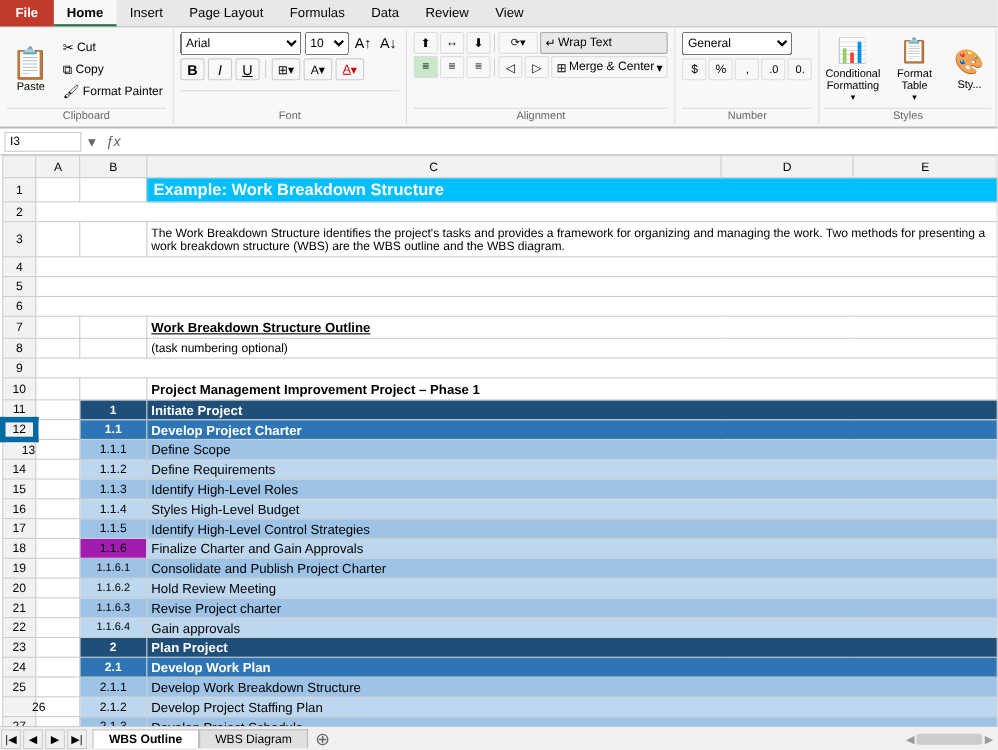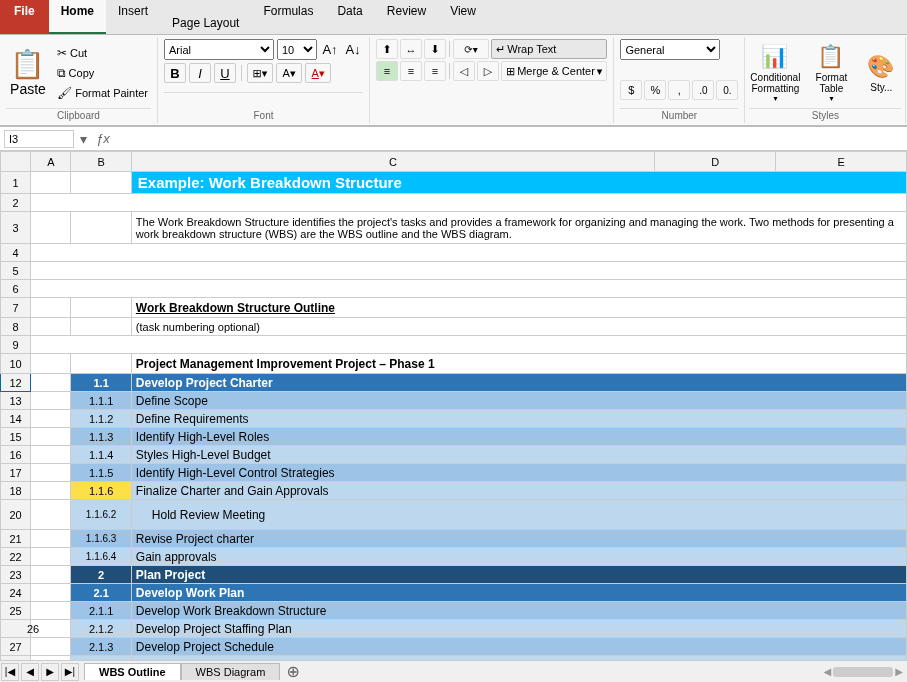--- a/index.html
+++ b/index.html
@@ -5,34 +5,34 @@
     * { box-sizing: border-box; margin: 0; padding: 0; }
     body { font-family: Arial, sans-serif; font-size: 12px; background: #f0f0f0; overflow: hidden; }
   </style>
 </head>
 <body>
 
 <div style="display:flex; background:#e8e8e8; border-bottom:1px solid #bbb;">
   <div style="background:#c0392b; color:white; padding:4px 14px; font-size:12px; font-weight:bold; cursor:pointer;">File</div>
   <div style="padding:4px 12px; font-size:12px; background:#f8f8f8; border-bottom:2px solid #217346; font-weight:bold; cursor:pointer;">Home</div>
   <div style="padding:4px 12px; font-size:12px; cursor:pointer;">Insert</div>
-  <div style="padding:4px 12px; font-size:12px; cursor:pointer;margin-top:12px;">Page Layout</div>
+  <div style="padding:4px 12px; font-size:12px; cursor:pointer;">Page Layout</div>
   <div style="padding:4px 12px; font-size:12px; cursor:pointer;">Formulas</div>
   <div style="padding:4px 12px; font-size:12px; cursor:pointer;">Data</div>
   <div style="padding:4px 12px; font-size:12px; cursor:pointer;">Review</div>
   <div style="padding:4px 12px; font-size:12px; cursor:pointer;">View</div>
 </div>
 
 <div style="background:#f8f8f8; border-bottom:2px solid #bbb; height:92px; display:flex; align-items:stretch; padding:2px 0;">
 
   <div style="display:flex; flex-direction:column; border-right:1px solid #ddd; padding:2px 6px; min-width:80px;">
     <div style="display:flex; flex:1; gap:4px;">
       <div style="display:flex; flex-direction:column; align-items:center; justify-content:center; width:44px; cursor:pointer; padding:2px; border-radius:3px;">
         <div style="font-size:28px;">📋</div>
-        <div style="font-size:14px;">Paste</div>
+        <div style="font-size:10px;">Paste</div>
       </div>
       <div style="display:flex; flex-direction:column; justify-content:center; gap:2px;">
         <div style="display:flex; align-items:center; gap:3px; cursor:pointer; font-size:11px; padding:2px 3px; border-radius:2px; white-space:nowrap;">
           <span style="font-size:12px;">✂</span> 
             <span>Cut</span>
         </div>
         <div style="display:flex; align-items:center; gap:3px; cursor:pointer; font-size:11px; padding:2px 3px; border-radius:2px; white-space:nowrap;">
           <span style="font-size:12px;">⧉</span> 
             <span>Copy</span>
         </div>
@@ -92,24 +92,25 @@
       <div style="width:22px; height:20px; display:flex; align-items:center; justify-content:center; cursor:pointer; border:1px solid #ddd; border-radius:2px; font-size:11px;">≡</div>
       <div style="width:1px; background:#ccc; height:16px; margin:0 1px;"></div>
       <div style="width:22px; height:20px; display:flex; align-items:center; justify-content:center; cursor:pointer; border:1px solid #ddd; border-radius:2px; font-size:11px;">◁</div>
       <div style="width:22px; height:20px; display:flex; align-items:center; justify-content:center; cursor:pointer; border:1px solid #ddd; border-radius:2px; font-size:11px;">▷</div>
       <div style="display:flex; align-items:center; gap:2px; cursor:pointer; border:1px solid #ddd; border-radius:2px; padding:0 4px; height:20px; font-size:11px; flex:1; white-space:nowrap;">
         <span>⊞</span> 
           <span>Merge &amp; Center</span> 
           <span>▾</span>
       </div>
     </div>
+    <div style="font-size:10px; color:#666; text-align:center; border-top:1px solid #ddd; margin-top:auto; padding-top:1px;">Alignment</div>
   </div>
 
   <div style="display:flex; flex-direction:column; border-right:1px solid #ddd; padding:2px 6px; min-width:100px;">
-    <div style="display:flex; gap:2px; margin-bottom:20px;">
+    <div style="display:flex; gap:2px; margin-bottom:3px;">
       <select style="width:100px; font-size:11px; height:21px;">
         <option>General</option>
       </select>
     </div>
     <div style="display:flex; gap:2px; align-items:center;">
       <div style="width:22px; height:20px; display:flex; align-items:center; justify-content:center; cursor:pointer; border:1px solid #ddd; border-radius:2px; font-size:11px;">$</div>
       <div style="width:22px; height:20px; display:flex; align-items:center; justify-content:center; cursor:pointer; border:1px solid #ddd; border-radius:2px; font-size:11px;">%</div>
       <div style="width:22px; height:20px; display:flex; align-items:center; justify-content:center; cursor:pointer; border:1px solid #ddd; border-radius:2px; font-size:11px;">,</div>
       <div style="width:22px; height:20px; display:flex; align-items:center; justify-content:center; cursor:pointer; border:1px solid #ddd; border-radius:2px; font-size:10px;">.0</div>
       <div style="width:22px; height:20px; display:flex; align-items:center; justify-content:center; cursor:pointer; border:1px solid #ddd; border-radius:2px; font-size:10px;">0.</div>
@@ -220,30 +221,36 @@
         <td colspan="5" style="border:1px solid #ccc; height:18px;"></td>
       </tr>
 
       <tr>
         <td style="background:#f2f2f2; border:1px solid #ccc; text-align:center; font-size:11px;">10</td>
         <td style="border:1px solid #ccc;"></td>
         <td style="border:1px solid #ccc;"></td>
         <td colspan="3" style="border:1px solid #ccc; font-size:12px; padding:1px 4px; height:20px; font-weight:bold;">Project Management Improvement Project – Phase 1</td>
       </tr>
 
-
-      <tr>
-        <td style="background:#f2f2f2; border:1px solid #0369a1; text-align:center; font-size:11px;">12</td>
+      <tr>
+        <td style="background:#f2f2f2; border:1px solid #ccc; text-align:center; font-size:11px;">11</td>
+        <td style="border:1px solid #ccc;"></td>
+        <td style="border:1px solid #ccc; background:#1F4E79; color:white; font-weight:bold; font-size:11px; padding:1px 3px; text-align:center;">1</td>
+        <td colspan="3" style="border:1px solid #ccc; background:#1F4E79; color:white; font-weight:bold; font-size:12px; padding:1px 4px; height:18px;">Initiate Project</td>
+      </tr>
+
+      <tr>
+        <td style="background:#f2f2f2; border:5px solid #0369a1; text-align:center; font-size:11px;">12</td>
         <td style="border:1px solid #ccc;"></td>
         <td style="border:1px solid #ccc; background:#2E75B6; color:white; font-weight:bold; font-size:11px; padding:1px 3px; text-align:center;">1.1</td>
         <td colspan="3" style="border:1px solid #ccc; background:#2E75B6; color:white; font-weight:bold; font-size:12px; padding:1px 4px; height:18px;">Develop Project Charter</td>
       </tr>
 
       <tr>
-        <td style="background:#f2f2f2; border:1px solid #ccc; text-align:center; font-size:11px;">13</td>
+        <td style="background:#f2f2f2; border:1px solid #ccc; text-align:right; font-size:11px;">13</td>
         <td style="border:1px solid #ccc;"></td>
         <td style="border:1px solid #ccc; background:#9DC3E6; font-size:11px; padding:1px 3px; text-align:center;">1.1.1</td>
         <td colspan="3" style="border:1px solid #ccc; background:#9DC3E6; font-size:12px; padding:1px 4px; height:18px;">Define Scope</td>
       </tr>
 
       <tr>
         <td style="background:#f2f2f2; border:1px solid #ccc; text-align:center; font-size:11px;">14</td>
         <td style="border:1px solid #ccc;"></td>
         <td style="border:1px solid #ccc; background:#BDD7EE; font-size:11px; padding:1px 3px; text-align:center;">1.1.2</td>
         <td colspan="3" style="border:1px solid #ccc; background:#BDD7EE; font-size:12px; padding:1px 4px; height:18px;">Define Requirements</td>
@@ -266,30 +273,36 @@
       <tr>
         <td style="background:#f2f2f2; border:1px solid #ccc; text-align:center; font-size:11px;">17</td>
         <td style="border:1px solid #ccc;"></td>
         <td style="border:1px solid #ccc; background:#9DC3E6; font-size:11px; padding:1px 3px; text-align:center;">1.1.5</td>
         <td colspan="3" style="border:1px solid #ccc; background:#9DC3E6; font-size:12px; padding:1px 4px; height:18px;">Identify High-Level Control Strategies</td>
       </tr>
 
       <tr>
         <td style="background:#f2f2f2; border:1px solid #ccc; text-align:center; font-size:11px;">18</td>
         <td style="border:1px solid #ccc;"></td>
-        <td style="border:1px solid #ccc; background:#fde047; font-size:11px; padding:1px 3px; text-align:center;">1.1.6</td>
+        <td style="border:1px solid #ccc; background:#a21caf; font-size:11px; padding:1px 3px; text-align:center;">1.1.6</td>
         <td colspan="3" style="border:1px solid #ccc; background:#BDD7EE; font-size:12px; padding:1px 4px; height:18px;">Finalize Charter and Gain Approvals</td>
       </tr>
 
+      <tr>
+        <td style="background:#f2f2f2; border:1px solid #ccc; text-align:center; font-size:11px;">19</td>
+        <td style="border:1px solid #ccc;"></td>
+        <td style="border:1px solid #ccc; background:#9DC3E6; font-size:10px; padding:1px 2px; text-align:center;">1.1.6.1</td>
+        <td colspan="3" style="border:1px solid #ccc; background:#9DC3E6; font-size:12px; padding:1px 4px; height:18px;">Consolidate and Publish Project Charter</td>
+      </tr>
 
       <tr>
         <td style="background:#f2f2f2; border:1px solid #ccc; text-align:center; font-size:11px;">20</td>
         <td style="border:1px solid #ccc;"></td>
         <td style="border:1px solid #ccc; background:#BDD7EE; font-size:10px; padding:1px 1px; text-align:center;">1.1.6.2</td>
-        <td colspan="3" style="border:1px solid #ccc; background:#BDD7EE; font-size:12px; padding:1px 20px; height:30px;">Hold Review Meeting</td>
+        <td colspan="3" style="border:1px solid #ccc; background:#BDD7EE; font-size:12px; padding:1px 4px; height:18px;">Hold Review Meeting</td>
       </tr>
 
       <tr>
         <td style="background:#f2f2f2; border:1px solid #ccc; text-align:center; font-size:11px;">21</td>
         <td style="border:1px solid #ccc;"></td>
         <td style="border:1px solid #ccc; background:#9DC3E6; font-size:10px; padding:1px 2px; text-align:center;">1.1.6.3</td>
         <td colspan="3" style="border:1px solid #ccc; background:#9DC3E6; font-size:12px; padding:1px 4px; height:18px;">Revise Project charter</td>
       </tr>
 
       <tr>

